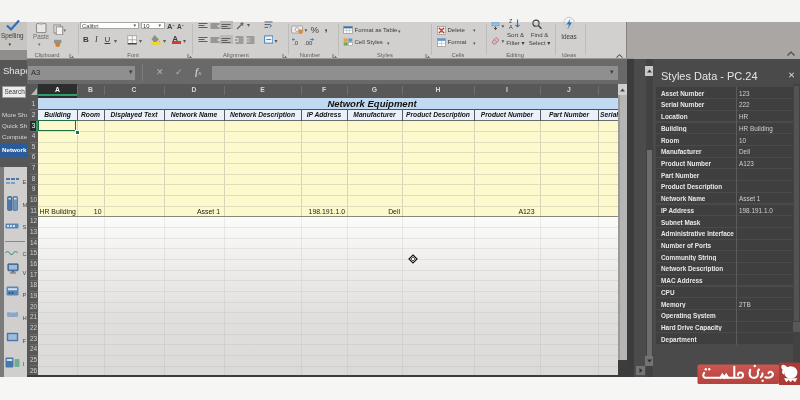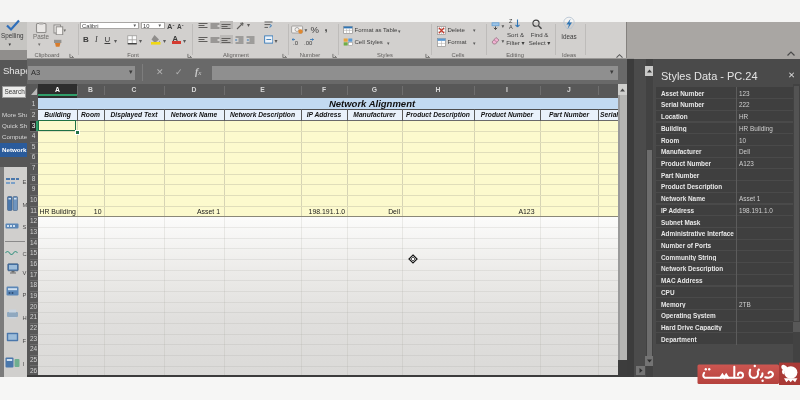--- a/index.html
+++ b/index.html
@@ -164,21 +164,21 @@
 <div class="a" style="left:38px;top:269.6px;width:579.5px;height:1px;background:rgba(150,150,145,0.16);"></div>
 <div class="a" style="left:38px;top:280.2px;width:579.5px;height:1px;background:rgba(150,150,145,0.16);"></div>
 <div class="a" style="left:38px;top:290.9px;width:579.5px;height:1px;background:rgba(150,150,145,0.16);"></div>
 <div class="a" style="left:38px;top:301.6px;width:579.5px;height:1px;background:rgba(150,150,145,0.16);"></div>
 <div class="a" style="left:38px;top:312.2px;width:579.5px;height:1px;background:rgba(150,150,145,0.16);"></div>
 <div class="a" style="left:38px;top:322.9px;width:579.5px;height:1px;background:rgba(150,150,145,0.16);"></div>
 <div class="a" style="left:38px;top:333.5px;width:579.5px;height:1px;background:rgba(150,150,145,0.16);"></div>
 <div class="a" style="left:38px;top:344.2px;width:579.5px;height:1px;background:rgba(150,150,145,0.16);"></div>
 <div class="a" style="left:38px;top:354.8px;width:579.5px;height:1px;background:rgba(150,150,145,0.16);"></div>
 <div class="a" style="left:38px;top:365.5px;width:579.5px;height:1px;background:rgba(150,150,145,0.16);"></div>
-<div class="a" style="left:38px;top:98px;width:668px;text-align:center;font-size:9.5px;font-weight:bold;font-style:italic;color:#111;">Network Alignment</div>
+<div class="a" style="left:38px;top:98px;width:668px;text-align:center;font-size:9.5px;font-weight:bold;font-style:italic;color:#111;">Network Equipment</div>
 <div class="a" style="left:38px;top:108.6px;width:579.5px;height:1.2px;background:#4e4e4e;"></div>
 <div class="a" style="left:38px;top:119.9px;width:579.5px;height:1px;background:#6a6a6a;"></div>
 <div class="a" style="left:77px;top:109px;width:1px;height:11.5px;background:#5a5a5a;"></div>
 <div class="a" style="left:104px;top:109px;width:1px;height:11.5px;background:#5a5a5a;"></div>
 <div class="a" style="left:164px;top:109px;width:1px;height:11.5px;background:#5a5a5a;"></div>
 <div class="a" style="left:224px;top:109px;width:1px;height:11.5px;background:#5a5a5a;"></div>
 <div class="a" style="left:301px;top:109px;width:1px;height:11.5px;background:#5a5a5a;"></div>
 <div class="a" style="left:347px;top:109px;width:1px;height:11.5px;background:#5a5a5a;"></div>
 <div class="a" style="left:402px;top:109px;width:1px;height:11.5px;background:#5a5a5a;"></div>
 <div class="a" style="left:474px;top:109px;width:1px;height:11.5px;background:#5a5a5a;"></div>

